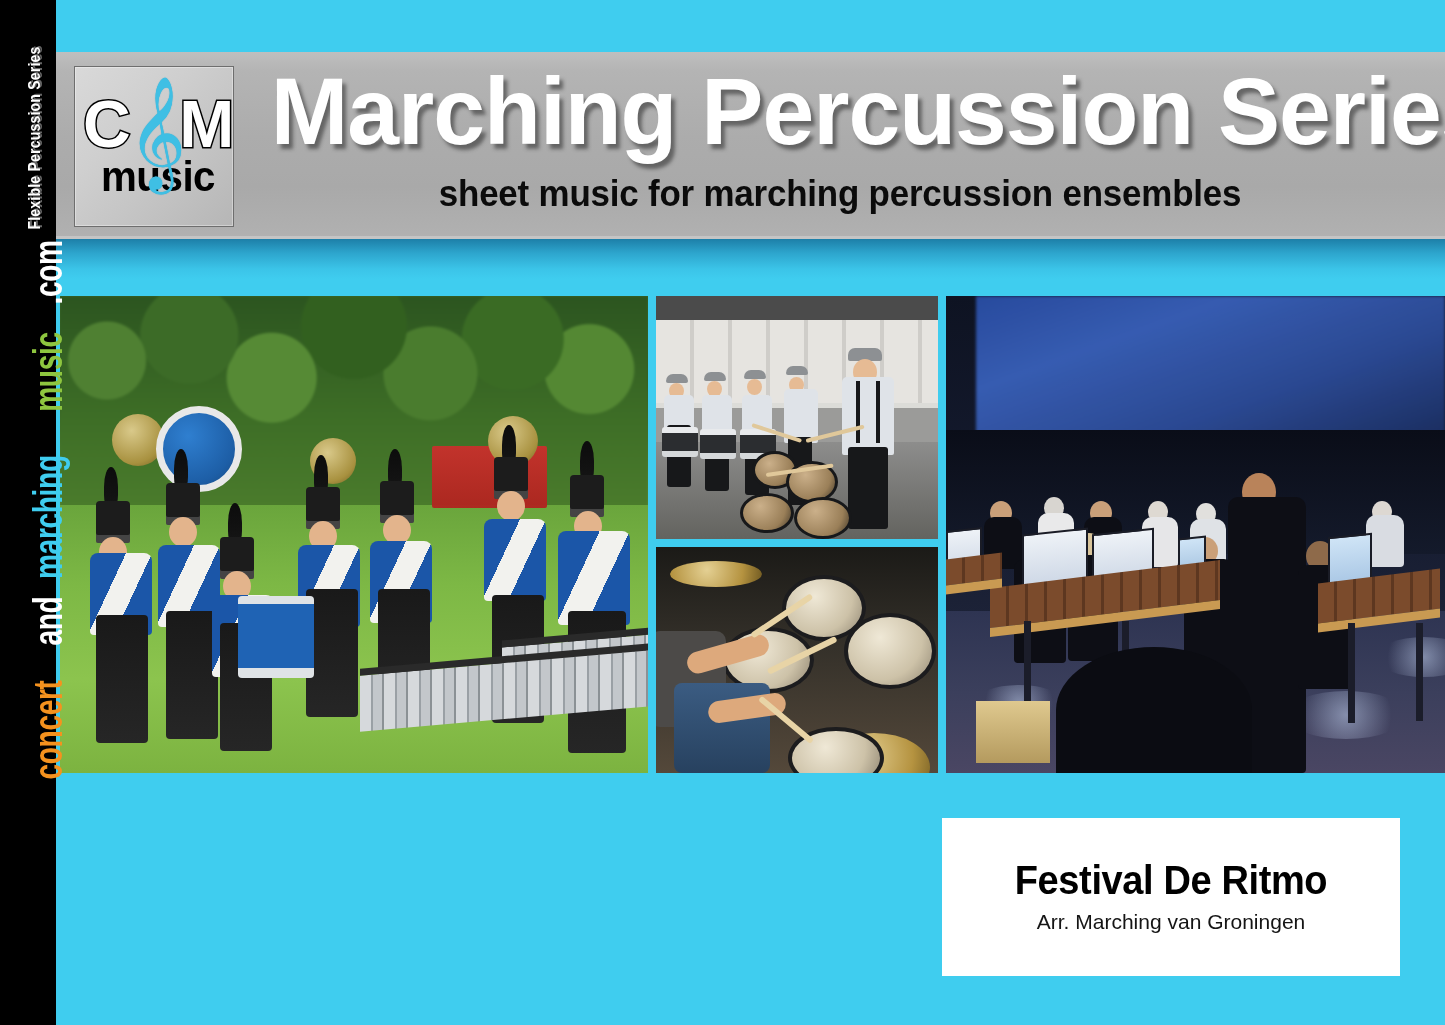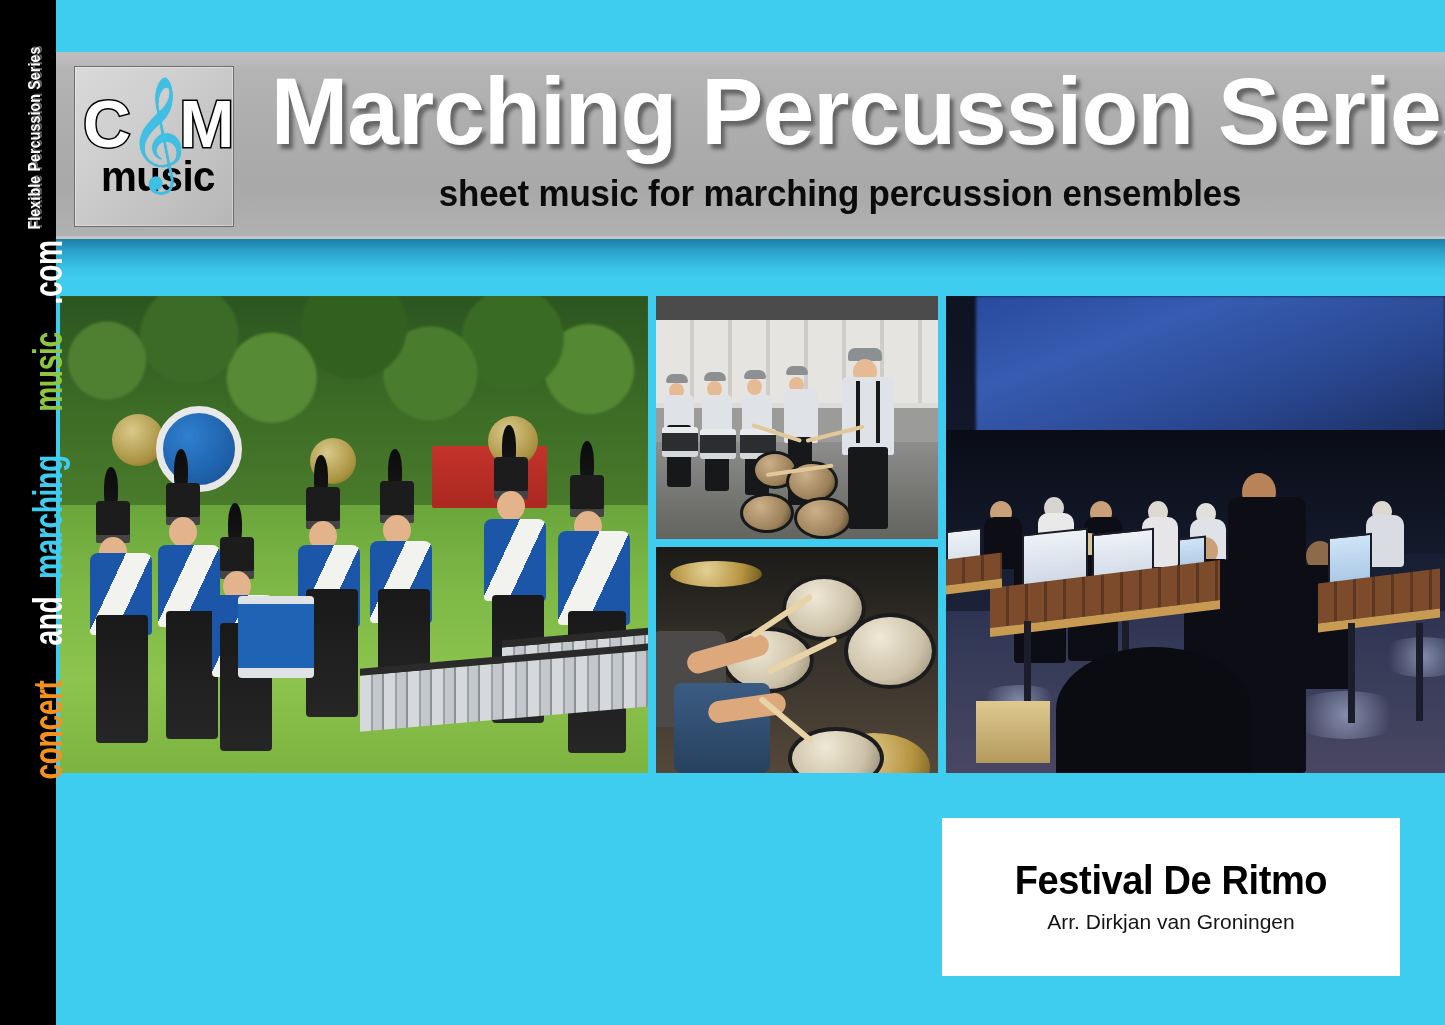--- a/index.html
+++ b/index.html
@@ -574,16 +574,16 @@
       <div class="p4-stand" style="left:176px;bottom:56px;height:96px;"></div>
       <div class="p4-stand" style="left:402px;bottom:50px;height:100px;"></div>
       <div class="p4-stand" style="left:470px;bottom:52px;height:98px;"></div>
       <div class="p4-box" style="left:30px;bottom:10px;width:74px;height:62px;"></div>
       <div class="p4-black" style="left:110px;bottom:0px;width:196px;height:126px;border-radius:60% 60% 0 0;background:#0b0c12;"></div>
     </div>
   </div>
 
   <div class="title-plate">
     <div class="piece-title">Festival De Ritmo</div>
-    <div class="piece-arranger">Arr. Dirkjan van Groningen</div>
+    <div class="piece-arranger">Arr. Marching van Groningen</div>
   </div>
 
 </div>
 
 </body></html>

